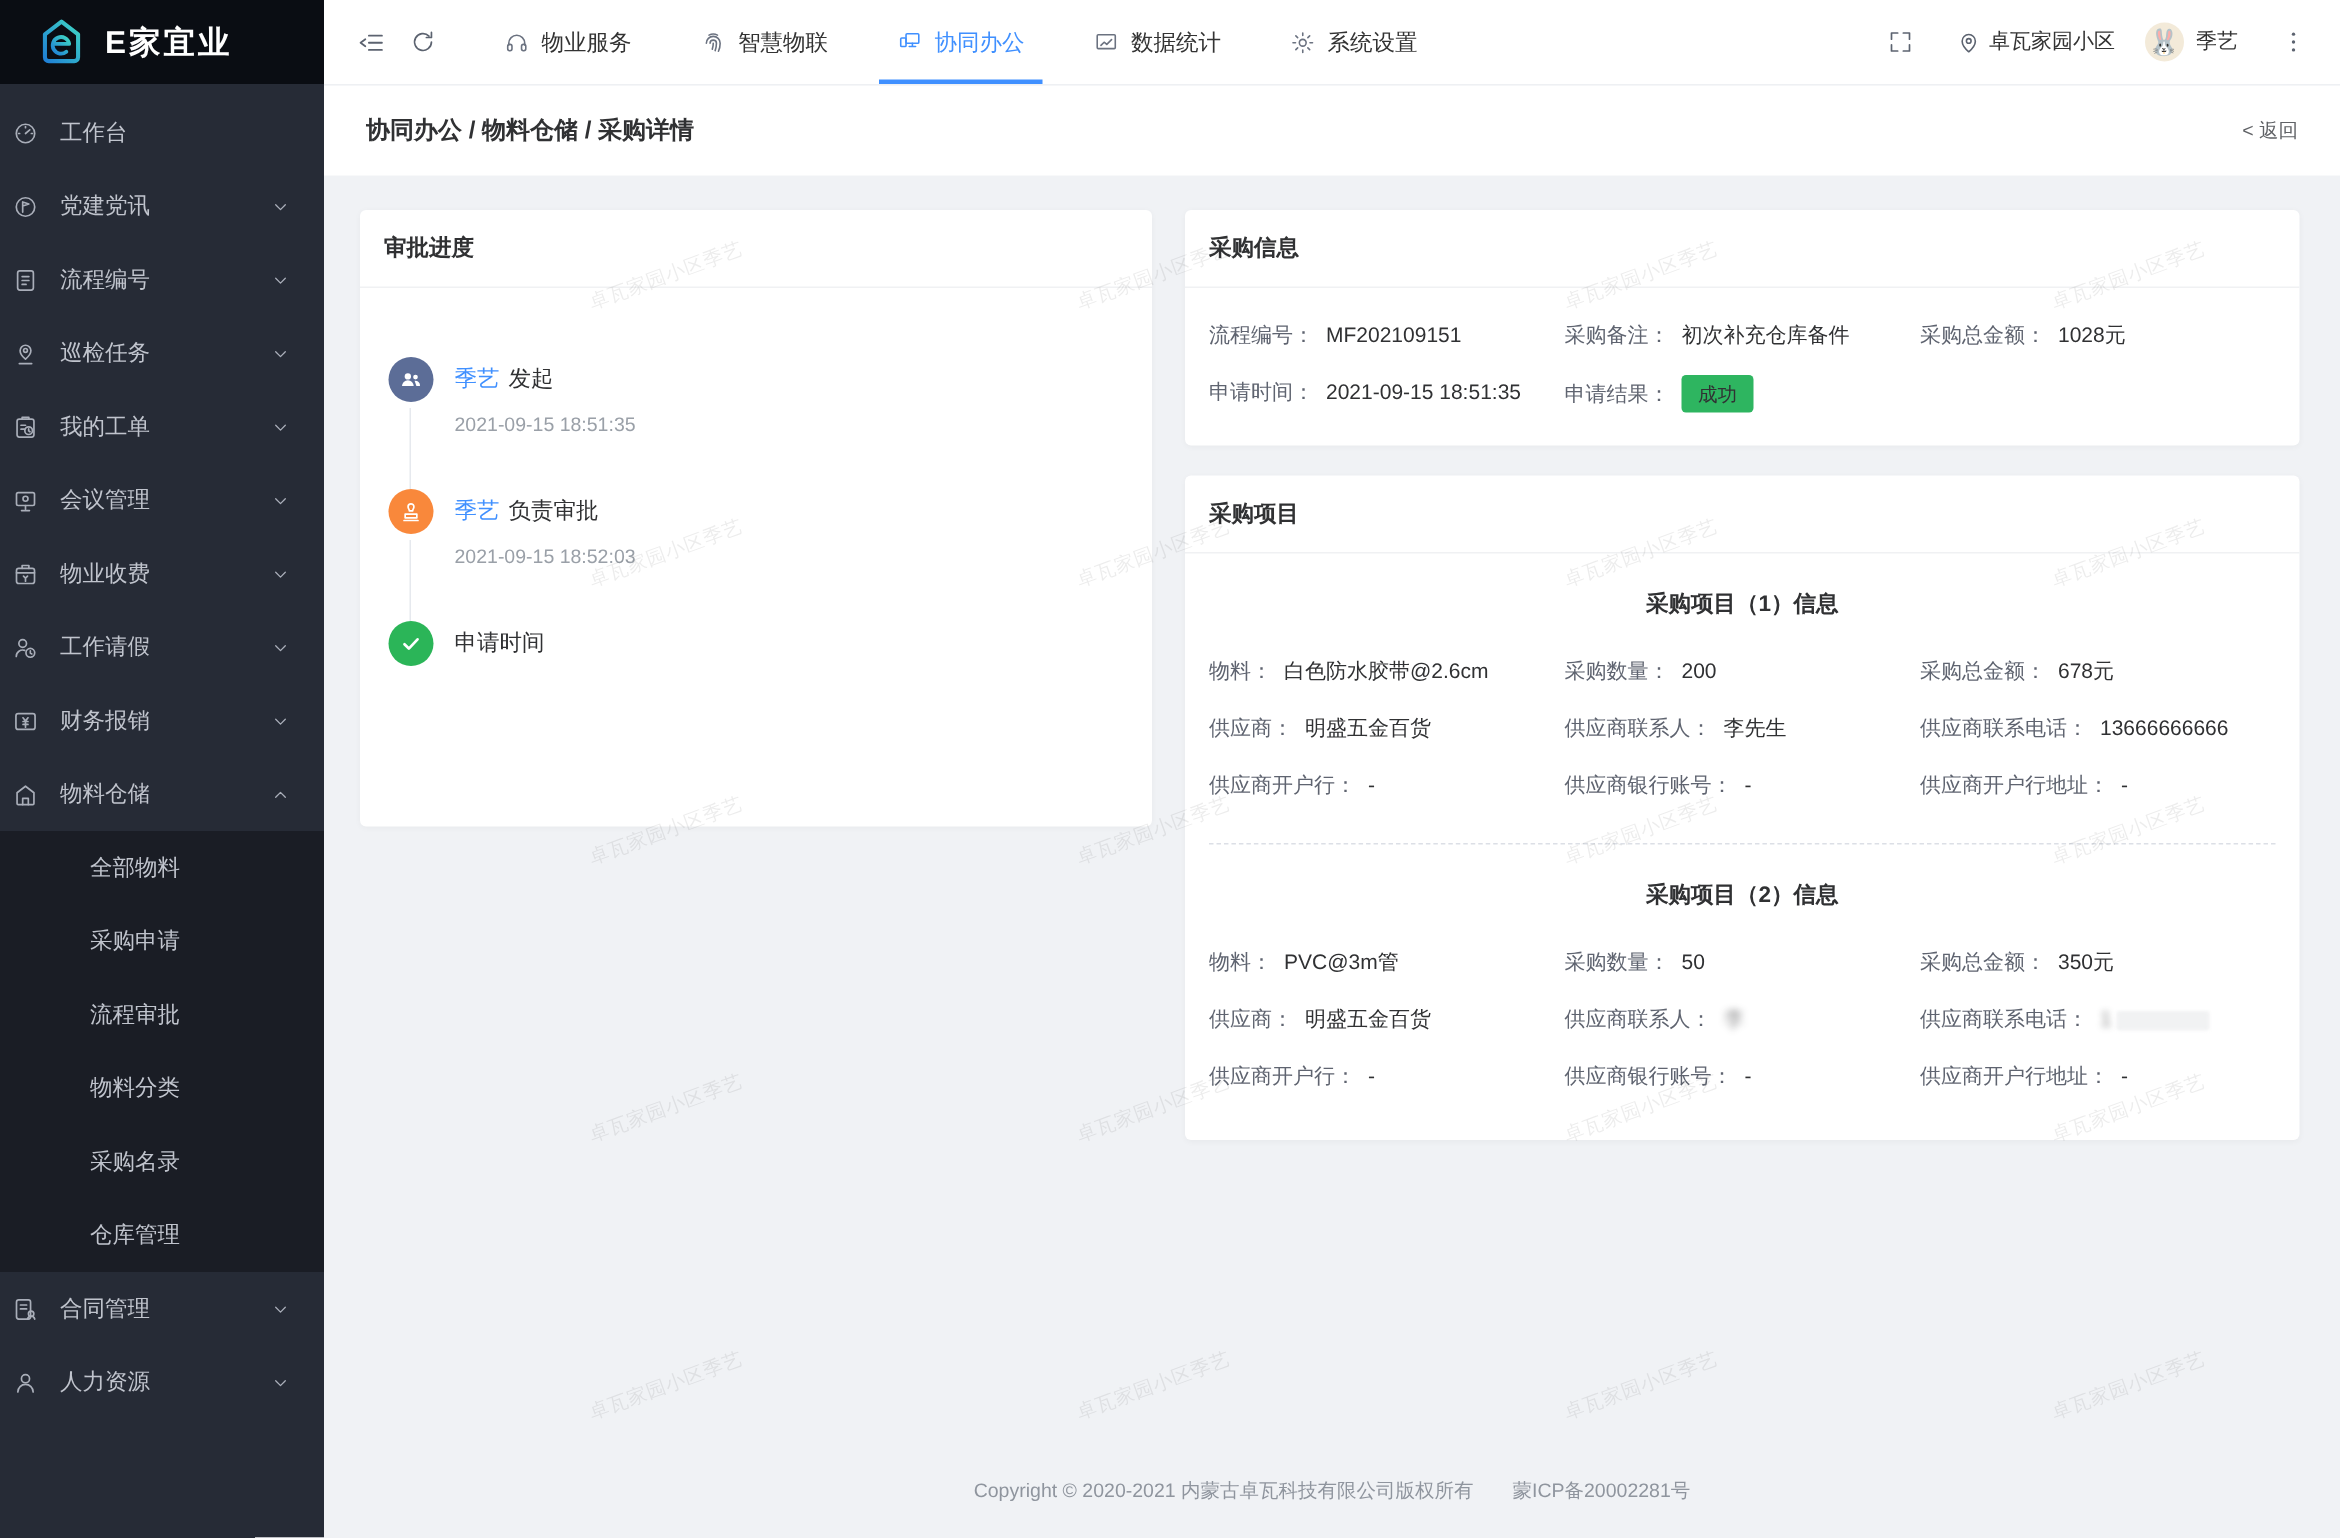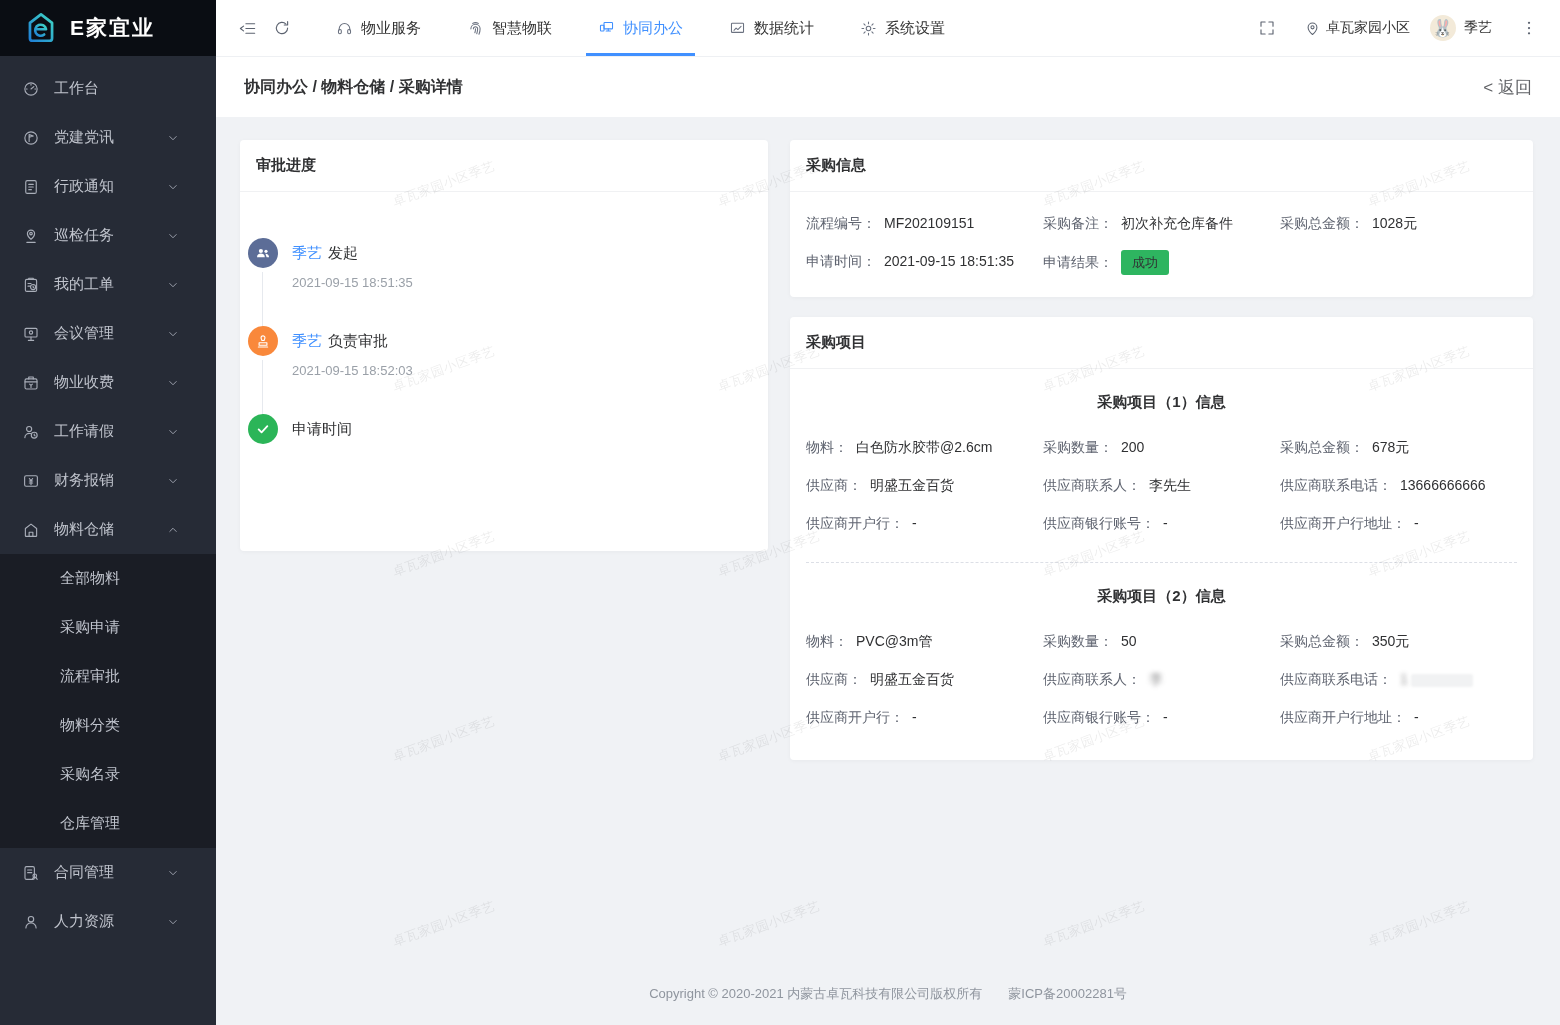--- a/index.html
+++ b/index.html
@@ -8,21 +8,21 @@
     font-family:"Liberation Sans","DejaVu Sans",sans-serif;
     background:#f0f2f5;color:#303133;
     -webkit-font-smoothing:antialiased;
   }
   .app{position:relative;width:1560px;height:1025px;overflow:hidden;}
   
   .sidebar{position:absolute;left:0;top:0;bottom:0;width:216px;background:#262b36;z-index:20;}
   .logo{height:56px;background:#0a0d13;display:flex;align-items:center;padding-left:24px;gap:12px;cursor:pointer;}
   .logo-text{color:#fff;font-size:21px;font-weight:700;letter-spacing:2px;}
   .side-menu{padding-top:8px;}
-  .side-item{height:49px;display:flex;align-items:center;padding:0 22px;color:#c0c4cd;font-size:15px;cursor:pointer;}
+  .side-item{height:49px;display:flex;align-items:center;padding:0 8px;color:#c0c4cd;font-size:15px;cursor:pointer;}
   .side-item .icn{margin-right:14px;color:#a9aeb9;flex:none;}
   .side-item .chev{margin-left:auto;color:#878c97;display:inline-flex;}
   .submenu{background:#1a1d25;}
   .sub-item{height:49px;display:flex;align-items:center;padding-left:60px;color:#c0c4cd;font-size:15px;cursor:pointer;}
   
   .topbar{position:absolute;left:216px;top:0;right:0;height:56px;background:#fff;border-bottom:1px solid #eef0f3;display:flex;align-items:center;padding:0 14px;z-index:10;}
   .tb-icon{display:inline-flex;align-items:center;color:#5c6370;padding:6px 8px;cursor:pointer;}
   .main-nav{display:flex;height:100%;margin-left:14px;}
   .nav-item{position:relative;display:flex;align-items:center;gap:8px;padding:0 10px;margin:0 13px;font-size:15px;color:#333;cursor:pointer;}
   .nav-item .icn{color:#6b7280;}
@@ -30,29 +30,29 @@
   .nav-item.active .icn{color:var(--accent);}
   .nav-item.active::after{content:"";position:absolute;left:-2px;right:-2px;bottom:0;height:3px;background:var(--accent);}
   .tb-right{margin-left:auto;display:flex;align-items:center;gap:20px;font-size:14px;color:#333;}
   .community{display:flex;align-items:center;gap:5px;cursor:pointer;color:#333;}
   .community .icn{color:#5c6370;}
   .user{display:flex;align-items:center;gap:8px;cursor:pointer;}
   .avatar{width:26px;height:26px;border-radius:50%;background:#f3ead9;display:inline-flex;align-items:center;justify-content:center;font-size:17px;overflow:hidden;}
   
   .page-head{position:absolute;left:216px;top:56px;right:0;height:60px;background:#fff;display:flex;align-items:center;justify-content:space-between;padding:0 28px;border-top:1px solid #f5f6f7;z-index:5;}
   .crumb{font-size:16px;font-weight:700;color:#303133;}
-  .back{font-size:17px;color:#606266;cursor:pointer;text-decoration:none;}
+  .back{font-size:13px;color:#606266;cursor:pointer;text-decoration:none;}
   
   .content{position:absolute;left:240px;top:140px;right:27px;display:flex;gap:22px;align-items:flex-start;z-index:1;}
   .card{background:#fff;border-radius:4px;box-shadow:0 1px 4px rgba(0,0,0,.04);}
   .card-hd{height:51px;display:flex;align-items:center;padding:0 16px;border-bottom:1px solid #f0f1f3;font-size:15px;font-weight:700;color:#303133;}
   .approval-card{width:528px;height:411px;flex:none;}
   .right-col{flex:1;display:flex;flex-direction:column;gap:20px;}
   
-  .timeline{padding:48px 5px 0;}
+  .timeline{padding:48px 16px 0;}
   .step{position:relative;padding-left:47px;padding-bottom:36px;}
   .step:last-child{padding-bottom:0;}
   .step .dot{position:absolute;left:3px;top:-2px;width:30px;height:30px;border-radius:50%;display:flex;align-items:center;justify-content:center;}
   .step:not(:last-child)::after{content:"";position:absolute;left:17px;top:32px;bottom:2px;width:1px;background:#e6e9ee;}
   .step-title{font-size:15px;color:#303133;line-height:26px;}
   .step-title .name{color:var(--accent);margin-right:6px;cursor:pointer;}
   .step-time{font-size:13px;color:#9aa0a8;margin-top:8px;line-height:18px;}
   
   .fields{display:grid;grid-template-columns:1fr 1fr 1fr;row-gap:16px;padding:20px 16px 22px;font-size:14px;}
   .field{line-height:22px;white-space:nowrap;}
@@ -111,21 +111,21 @@
             <svg class="icn " viewBox="0 0 24 24" width="14" height="14" fill="none" stroke="currentColor" stroke-width="1.5" stroke-linecap="round" stroke-linejoin="round">
               <path d="M6.5 9.5l5.5 5.5 5.5-5.5"></path>
             </svg>
           </span>
         </div>
         <div class="side-item">
           <svg class="icn " viewBox="0 0 24 24" width="18" height="18" fill="none" stroke="currentColor" stroke-width="1.5" stroke-linecap="round" stroke-linejoin="round">
             <rect x="5" y="3.5" width="14" height="17" rx="2"></rect>
             <path d="M9 8.5h6M9 12h6M9 15.5h3.5"></path>
           </svg>
-          <span>行政通知</span>
+          <span>流程编号</span>
           <span class="chev">
             <svg class="icn " viewBox="0 0 24 24" width="14" height="14" fill="none" stroke="currentColor" stroke-width="1.5" stroke-linecap="round" stroke-linejoin="round">
               <path d="M6.5 9.5l5.5 5.5 5.5-5.5"></path>
             </svg>
           </span>
         </div>
         <div class="side-item">
           <svg class="icn " viewBox="0 0 24 24" width="18" height="18" fill="none" stroke="currentColor" stroke-width="1.5" stroke-linecap="round" stroke-linejoin="round">
             <path d="M12 16.5s-4.8-4-4.8-7.5a4.8 4.8 0 0 1 9.6 0c0 3.5-4.8 7.5-4.8 7.5z"></path>
             <circle cx="12" cy="8.8" r="1.7"></circle>

